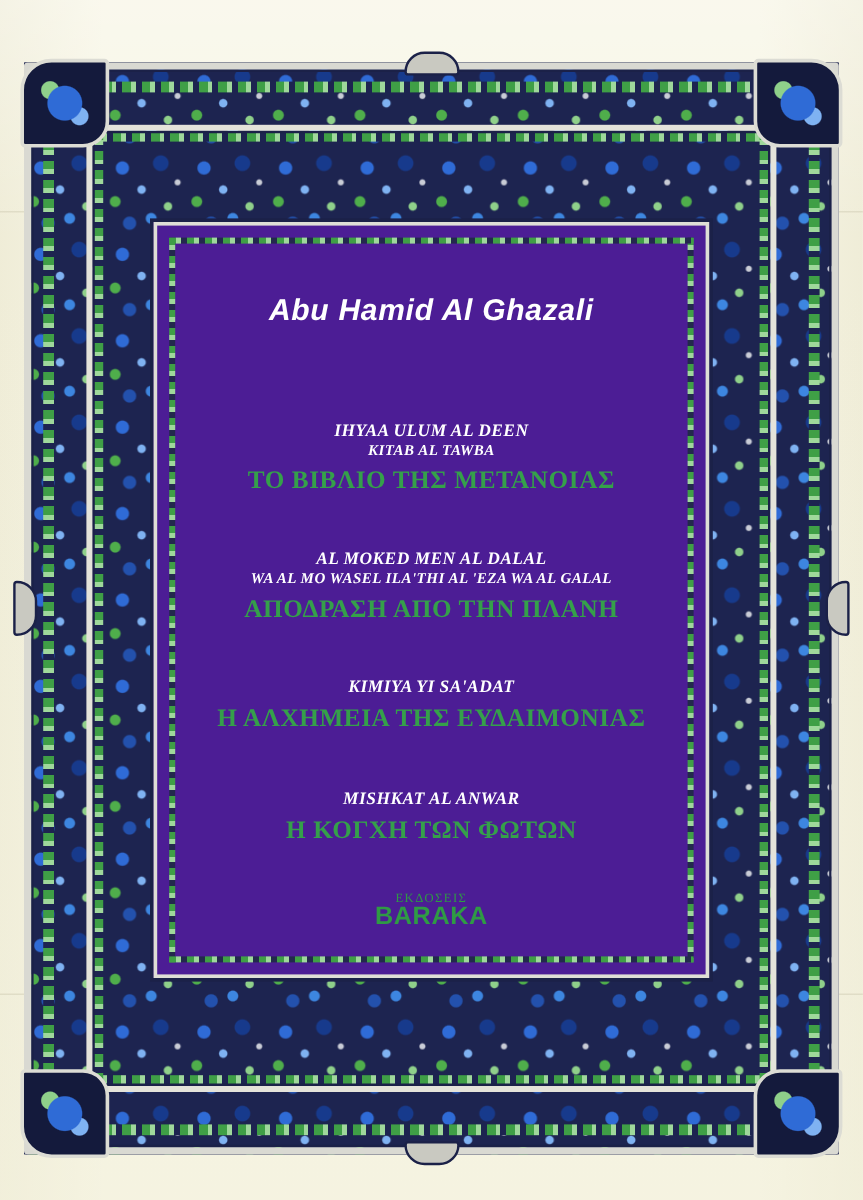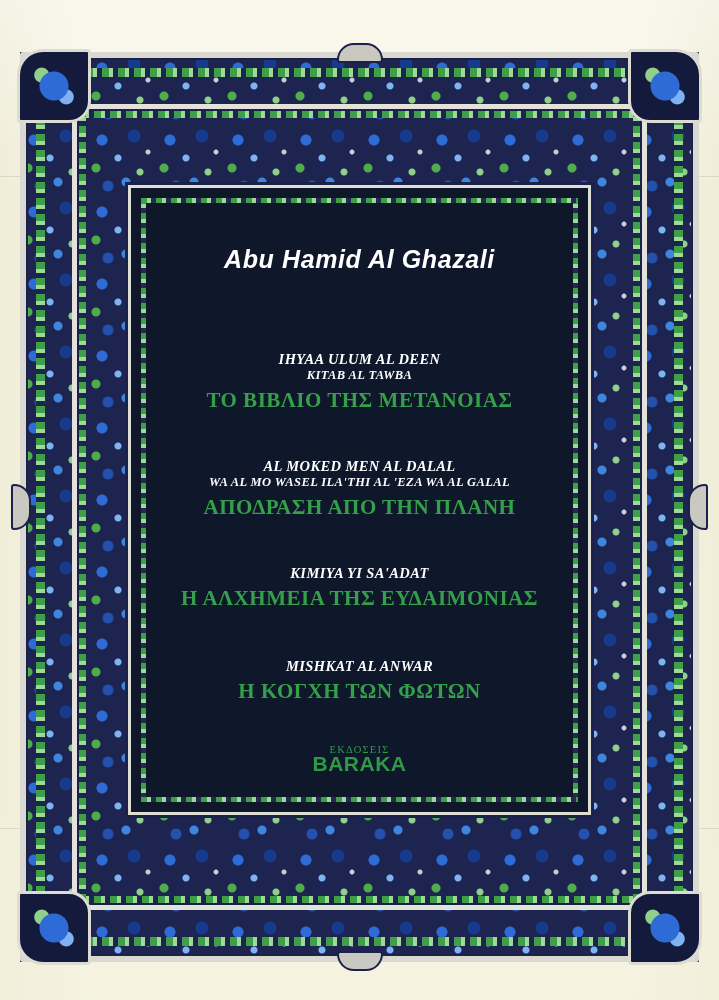--- a/index.html
+++ b/index.html
@@ -133,21 +133,21 @@
   .bump.left { top: 50%; transform: translateY(-50%) rotate(90deg); left: -22px; border-radius: 22px 22px 4px 4px; }
   .bump.right { top: 50%; transform: translateY(-50%) rotate(-90deg); right: -22px; border-radius: 22px 22px 4px 4px; }
 
   
   #inner-panel {
     position: absolute;
     left: 128px;
     top: 185px;
     width: 463px;
     height: 630px;
-    background: #0f172a;
+    background: #4c1d95;
     box-sizing: border-box;
     border: 3px solid #dfded6;
     box-shadow: 0 0 0 3px #1b2148;
     display: flex;
     flex-direction: column;
     align-items: center;
     color: #ffffff;
   }
   
   #inner-panel::before {

